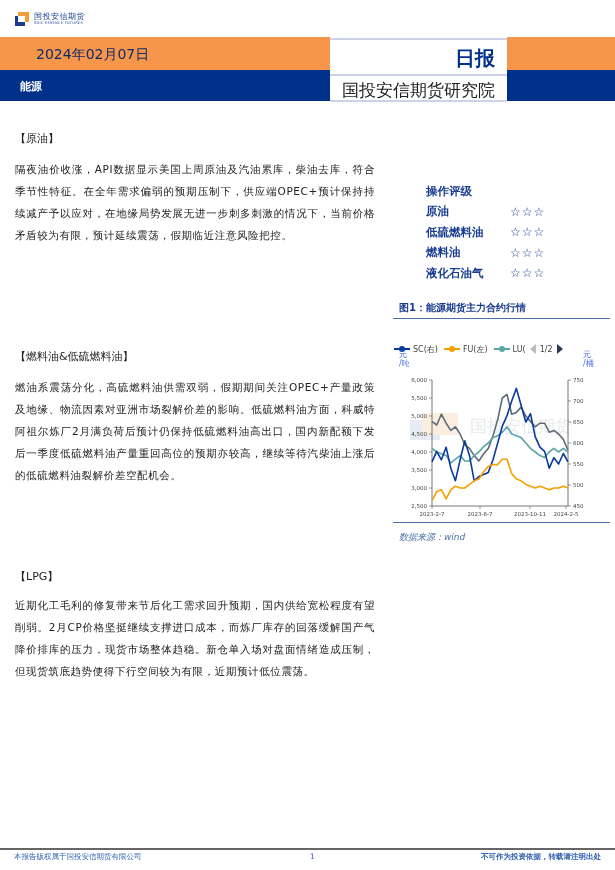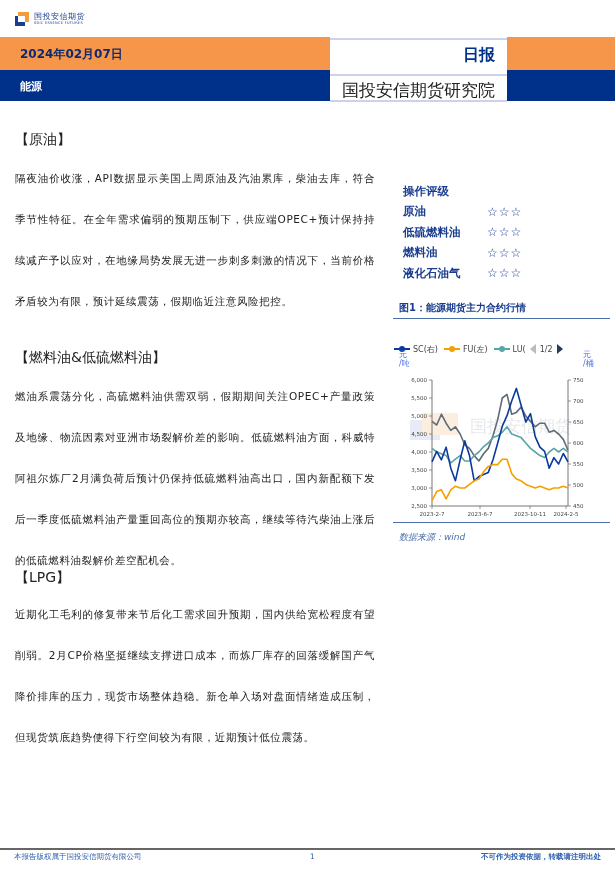--- a/index.html
+++ b/index.html
@@ -9,31 +9,31 @@
   .logo-mark { width:14px; height:14px; position:relative; margin-right:5px; }
   .logo-mark .sq1 { position:absolute; left:3px; top:0; width:11px; height:10px; background:#f39c3a; }
   .logo-mark .sq2 { position:absolute; left:0; top:4px; width:10px; height:10px; background:#1a3d8f; }
   .logo-mark .sq3 { position:absolute; left:3px; top:4px; width:7px; height:6px; background:#fff; }
   .logo-text { display:flex; flex-direction:column; line-height:1; }
   .logo-cn { font-size:8px; color:#1a3d8f; letter-spacing:0.5px; }
   .logo-en { font-size:3.5px; color:#1a3d8f; margin-top:1px; letter-spacing:0.3px; }
 
   .band-orange { position:absolute; left:0; top:37px; width:615px; height:33px; background:#f5964a; }
   .band-blue { position:absolute; left:0; top:70px; width:615px; height:31px; background:#00318a; }
-  .date { position:absolute; left:20px; top:46px; font-size:12px; font-weight:bold; color:#0d2a6e; }
+  .date { position:absolute; left:36px; top:46px; font-size:14px; font-weight:normal; color:#0d2a6e; }
   .sector { position:absolute; left:20px; top:79px; font-size:11px; font-weight:bold; color:#ffffff; }
-  .daily { position:absolute; right:12px; top:8px; font-size:16px; font-weight:bold; color:#00318a; }
+  .daily { position:absolute; right:12px; top:8px; font-size:20px; font-weight:bold; color:#00318a; }
   .institute { position:absolute; right:12px; top:42px; font-size:17px; color:#222; }
   .title-box-wrap { position:absolute; left:328px; top:37px; width:179px; height:64px; background:#fff; }
 
-  .section-h { position:absolute; left:15px; font-size:14px; color:#222; }
-  .para { position:absolute; left:15px; width:360px; font-size:10.5px; line-height:41px; color:#222;
+  .section-h { position:absolute; left:15px; font-size:11px; color:#222; }
+  .para { position:absolute; left:15px; width:360px; font-size:10.5px; line-height:22px; color:#222;
           letter-spacing:0.6px; text-align:justify; }
 
-  .rating { position:absolute; left:403px; top:181px; color:#1a3d8f; font-size:11.5px; font-weight:bold; }
+  .rating { position:absolute; left:426px; top:181px; color:#1a3d8f; font-size:11.5px; font-weight:bold; }
   .rating .row { display:flex; height:20.5px; align-items:center; }
   .rating .name { width:84px; }
   .rating .stars { letter-spacing:1px; font-weight:normal; font-size:12px; }
 
   .fig-title { position:absolute; left:399px; top:301px; font-size:10px; font-weight:bold; color:#1a3d8f; }
   .fig-rule { position:absolute; left:393px; top:318px; width:217px; height:1px; background:#4a6ea9; }
   .fig-rule2 { position:absolute; left:393px; top:522px; width:217px; height:1px; background:#4a6ea9; }
   .source { position:absolute; left:399px; top:531px; font-size:9px; font-style:italic; color:#4a6ea9; }
 
   .legend { position:absolute; left:394px; top:342px; width:221px; height:14px; font-size:8px; color:#444; display:flex; align-items:center; }

